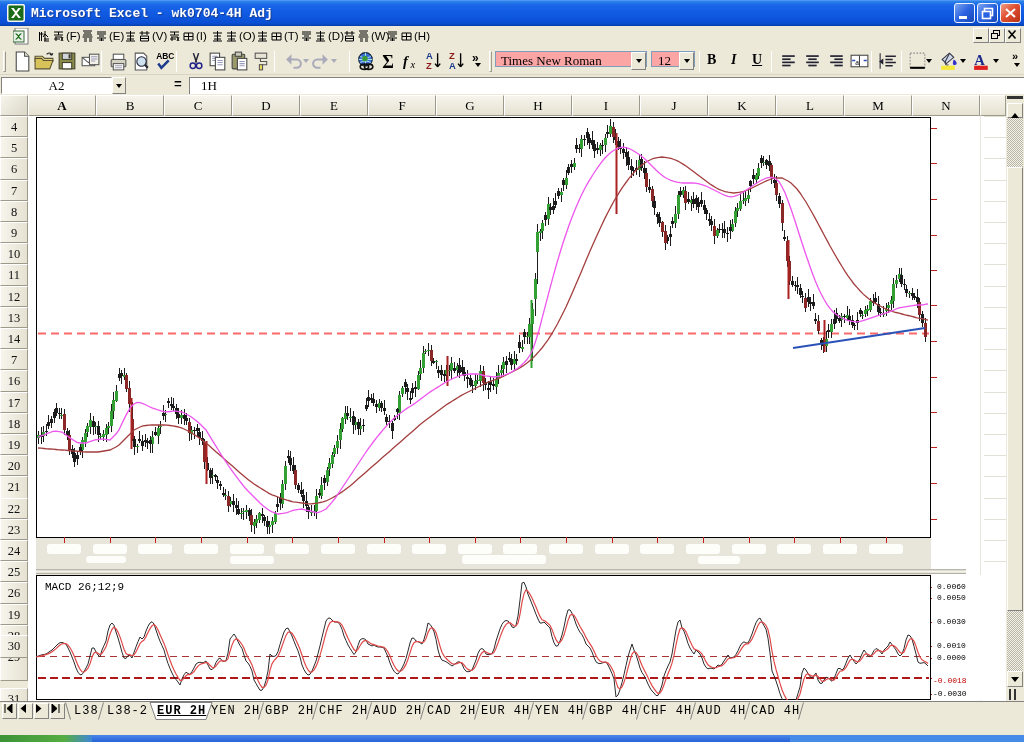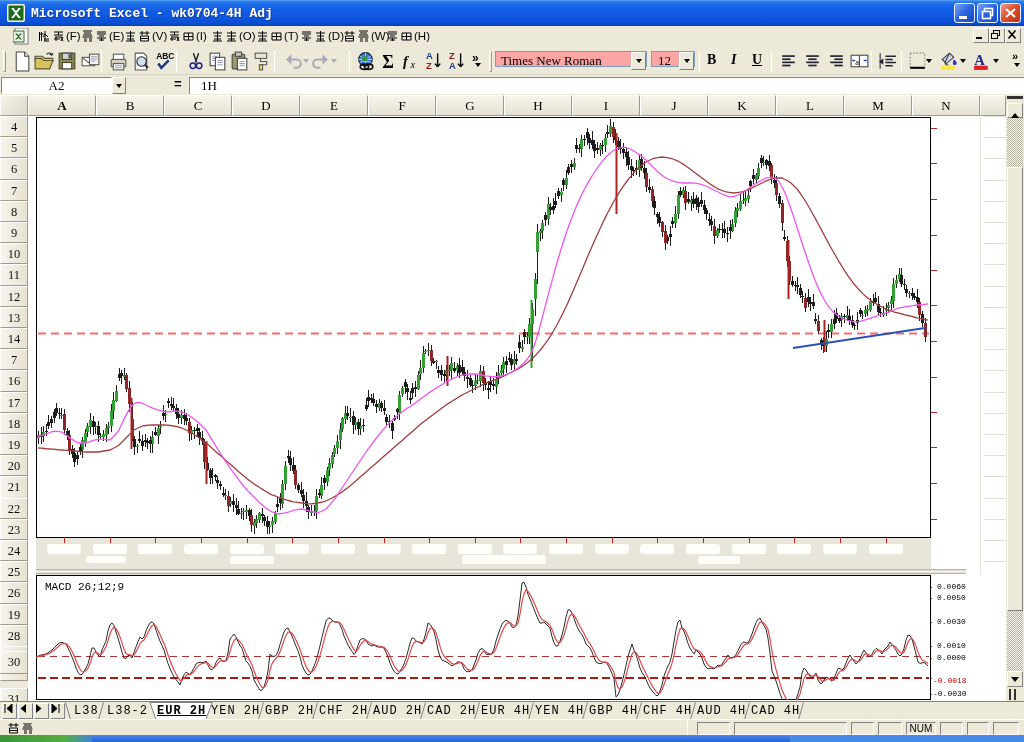--- a/index.html
+++ b/index.html
@@ -353,21 +353,21 @@
         <div class="rh" style="top:339px;height:21px">20</div>
         <div class="rh" style="top:360px;height:34px">21</div>
         <div class="rh" style="top:382px;height:21px">22</div>
         <div class="rh" style="top:403px;height:21px">23</div>
         <div class="rh" style="top:424px;height:21px">24</div>
         <div class="rh" style="top:445px;height:21px">25</div>
         <div class="rh" style="top:466px;height:22px">26</div>
         <div class="rh" style="top:488px;height:21px">19</div>
         <div class="rh" style="top:509px;height:30px">28</div>
         <div class="rh" style="top:530px;height:35px">29</div>
-        <div class="rh" style="top:535px;height:23px">30</div>
+        <div class="rh" style="top:519px;height:23px">30</div>
         <div class="rh" style="top:572px;height:22px">31</div>
       </div>
     </div>
 <div class="abs" id="sheet"></div>
 <svg class="abs" style="left:0;top:0" width="1024" height="742">
       <path d="M984 116.5H1006 M984 137.5H1006 M984 158.5H1006 M984 180.5H1006 M984 201.5H1006 M984 222.5H1006 M984 243.5H1006 M984 264.5H1006 M984 286.5H1006 M984 307.5H1006 M984 328.5H1006 M984 349.5H1006 M984 370.5H1006 M984 392.5H1006 M984 413.5H1006 M984 434.5H1006 M984 455.5H1006 M984 476.5H1006 M984 498.5H1006 M984 519.5H1006 M984 540.5H1006 M984 561.5H1006 M984 582.5H1006 M984 604.5H1006 M984 625.5H1006 M984 646.5H1006 M984 667.5H1006 M984 688.5H1006" stroke="#e2e0d4" stroke-width="1"></path>
       <path d="M980.5 116V701" stroke="#e8e6dc" stroke-width="1"></path>
     </svg>
     <div class="abs" style="left:36px;top:538px;width:895px;height:37px;background:#e8e6da"></div>
     <div class="abs" style="left:47px;top:544px;width:34px;height:10px;background:#fdfdfa;border-radius:3px"></div>
@@ -490,31 +490,16 @@
       <div class="tab" style="left:319px;">CHF 2H</div>
       <div class="tab" style="left:373px;">AUD 2H</div>
       <div class="tab" style="left:427px;">CAD 2H</div>
       <div class="tab" style="left:481px;">EUR 4H</div>
       <div class="tab" style="left:535px;">YEN 4H</div>
       <div class="tab" style="left:589px;">GBP 4H</div>
       <div class="tab" style="left:643px;">CHF 4H</div>
       <div class="tab" style="left:697px;">AUD 4H</div>
       <div class="tab" style="left:751px;">CAD 4H</div>
     </div>
-<div class="abs" id="status">
- <svg class="abs" style="left:8px;top:3px" width="26" height="12" viewBox="0 0 26 12">
-        <path d="M0.5 2h10M3 0v4M8 0v4M1.5 5h8v5h-8z M1.5 7.5h8" stroke="#000" stroke-width="1" fill="none" transform="translate(0,0) scale(1.0)"></path>
-        <path d="M1 0h9M2 2h7M1 4h9M0.5 6h10M2 8h3M7 8h3M2 10h3M7 10h3" stroke="#000" stroke-width="1" fill="none" transform="translate(14,0) scale(1.0)"></path>
-      </svg>
- <div style="position:absolute;left:687px;top:0;width:1px;height:16px;background:#b8b5a5;border-right:1px solid #fff"></div>
- <div class="sbox" style="left:697px;width:33px"></div>
- <div class="sbox" style="left:734px;width:113px"></div>
- <div class="sbox" style="left:851px;width:23px"></div>
- <div class="sbox" style="left:878px;width:24px"></div>
- <div class="sbox" style="left:906px;width:30px;text-align:center;line-height:12px;font-size:10px">NUM</div>
- <div class="sbox" style="left:940px;width:23px"></div>
- <div class="sbox" style="left:967px;width:22px"></div>
- <div class="sbox" style="left:993px;width:26px"></div>
-</div>
 <div class="abs" id="taskbar">
  <div style="position:absolute;left:0;top:0;width:92px;height:7px;background:linear-gradient(90deg,#3c9338,#56ad42 70%,#3f87d8)"></div>
  <div style="position:absolute;left:790px;top:0;width:234px;height:7px;background:#478be8"></div>
 </div>
 </div>
 </body></html>

